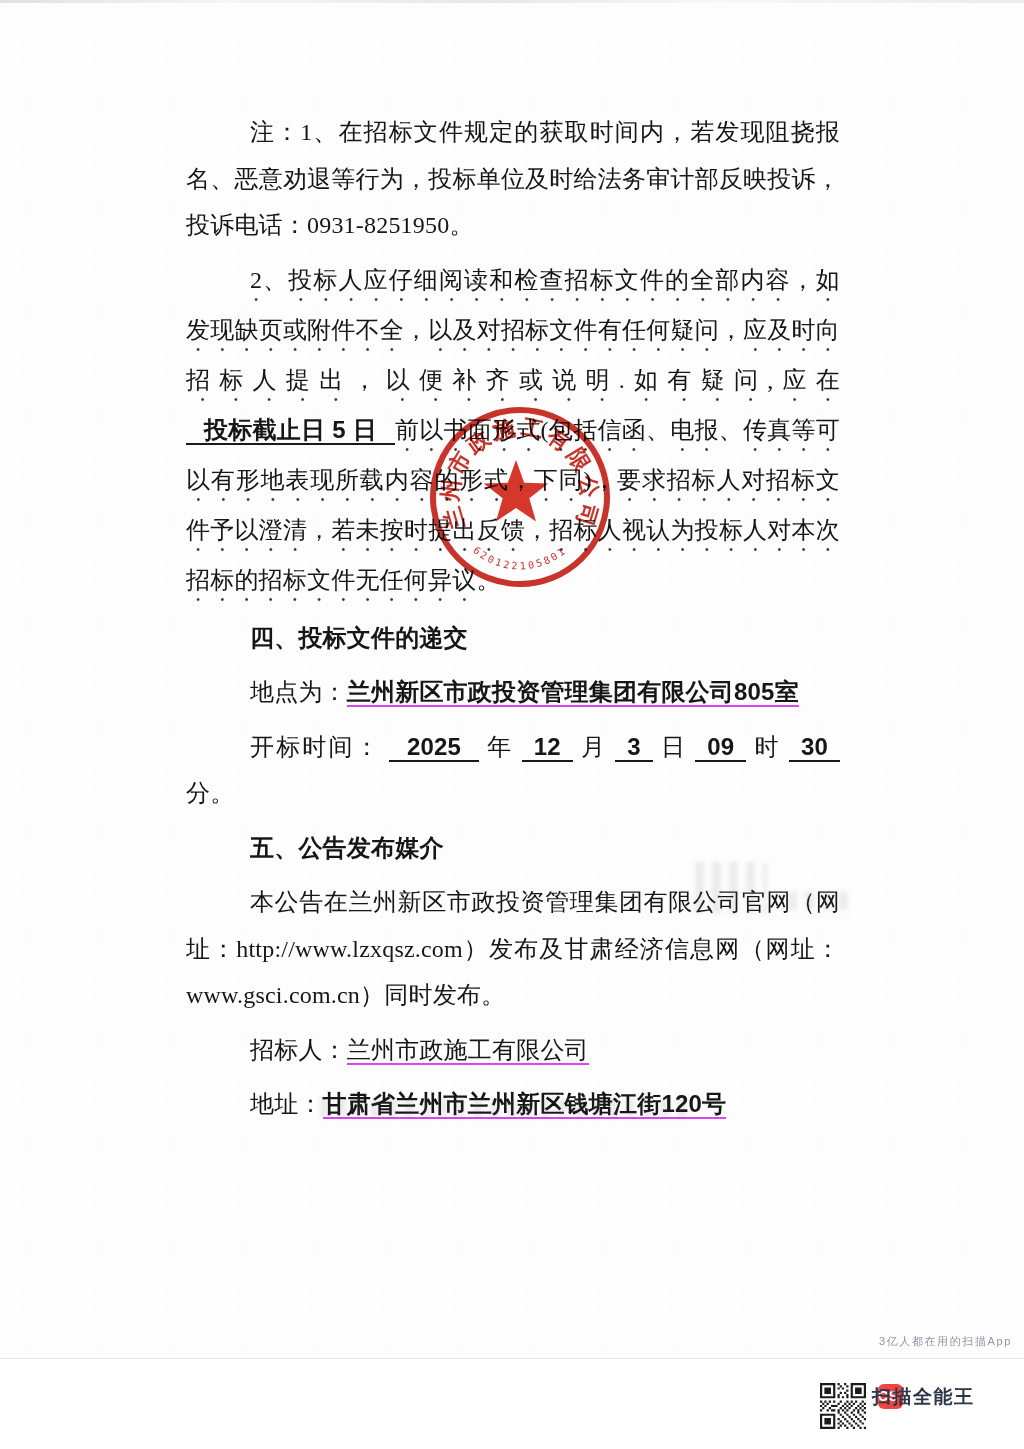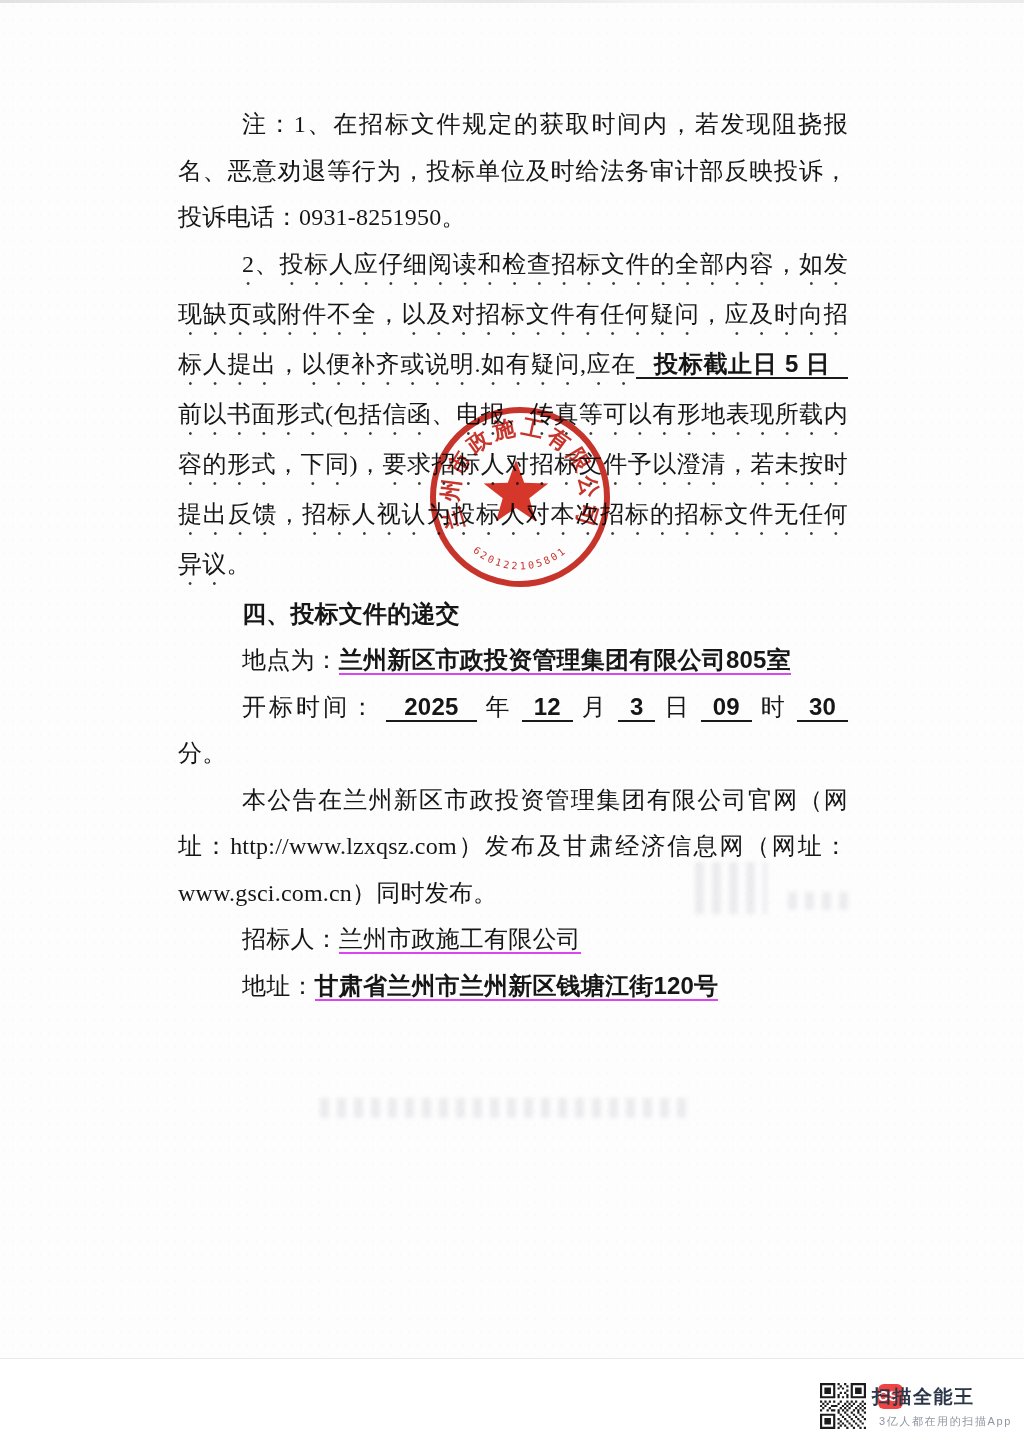--- a/index.html
+++ b/index.html
@@ -14,21 +14,21 @@
     border-bottom:1px solid #e7e9ed;
     background-image:radial-gradient(rgba(0,0,0,0.015) 1px, transparent 1px);
     background-size:9px 13px;
   }
   .scan-top-edge{position:absolute;left:0;top:0;width:1024px;height:3px;
     background:linear-gradient(90deg,#c9c9c9,#efefef 22%,#d6d6d6 48%,#f3f3f3 70%,#dcdcdc);opacity:.55;}
   .doc{
     position:absolute;left:178px;top:101px;width:670px;
     font-size:24px;line-height:46.5px;text-align:justify;letter-spacing:0.2px;
   }
-  .doc p{margin:0;text-indent:64px;}
+  .doc p{margin:8px;text-indent:64px;}
   .hd{font-weight:bold;font-family:"Liberation Sans","DejaVu Sans",sans-serif;}
   .bold{font-weight:bold;font-family:"Liberation Sans","DejaVu Sans",sans-serif;}
   .u{border-bottom:2px solid #d946ef;}
   .fill{border-bottom:2px solid #1a1a1a;padding:0 12px;white-space:nowrap;
     font-weight:bold;font-family:"Liberation Sans","DejaVu Sans",sans-serif;}
   .fill.widepad{padding:0 18px;}
   
   .emph{
     -webkit-text-emphasis:filled dot #3a3a3a;-webkit-text-emphasis-position:under right;
     text-emphasis:filled dot #3a3a3a;text-emphasis-position:under right;
@@ -48,21 +48,21 @@
     background:repeating-linear-gradient(90deg,#5a5a66 0 9px,transparent 9px 17px);}
   
   .qr{position:absolute;left:820px;top:1380px;width:46px;height:52px;}
   .cs-logo{position:absolute;left:878px;top:1384px;width:25px;height:25px;
     background:#ef4444;border-radius:6px;text-align:left;
     font:bold 14px/25px "Liberation Sans","DejaVu Sans",sans-serif;color:#ffffff;letter-spacing:.5px;}
   .cs-logo::before{content:"";position:absolute;left:1px;right:1px;bottom:-3px;height:9px;
     background:#1cc3a5;border-radius:5px;z-index:-1;}
   .wm-title{position:absolute;left:872px;top:1386px;
     font:bold 19px/22px "Liberation Sans","DejaVu Sans",sans-serif;color:#2b3648;letter-spacing:1.5px;}
-  .wm-sub{position:absolute;left:879px;top:1414px;
+  .wm-sub{position:absolute;left:879px;top:1334px;
     font:11px/14px "Liberation Sans","DejaVu Sans",sans-serif;color:#8f96a0;letter-spacing:1.6px;}
 </style>
 </head>
 <body>
 
 <div class="page">
 
   <div class="sheet"></div>
   <div class="scan-top-edge"></div>
 
@@ -74,20 +74,21 @@
 
     <p class="hd">四、投标文件的递交</p>
 
 
     <p><span>地点为：</span><span class="bold u">兰州新区市政投资管理集团有限公司805室</span></p>
 
     <p><span>开标时间： </span><span class="fill widepad">2025</span><span> 年 </span><span class="fill">12</span><span> 月 </span><span class="fill">3</span><span> 日 </span><span class="fill">09</span><span> 时 </span><span class="fill">30</span><span> 分。</span></p>
 
 
 
+    <p class="hd">五、公告发布媒介</p>
 
     <p>本公告在兰州新区市政投资管理集团有限公司官网（网址：http://www.lzxqsz.com）发布及甘肃经济信息网（网址：www.gsci.com.cn）同时发布。</p>
 
 
     <p><span>招标人：</span><span class="u">兰州市政施工有限公司</span></p>
 
     <p><span>地址：</span><span class="bold u">甘肃省兰州市兰州新区钱塘江街120号</span></p>
 
   </div>
 

